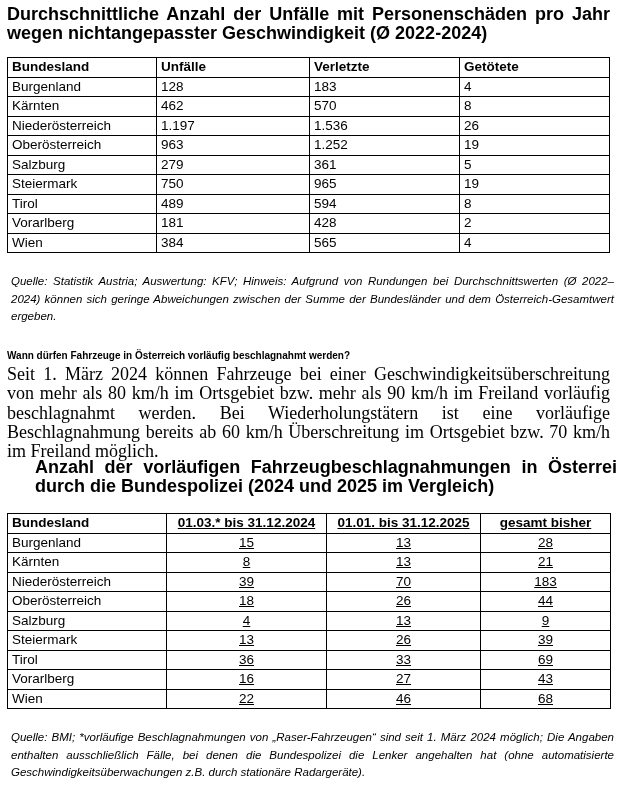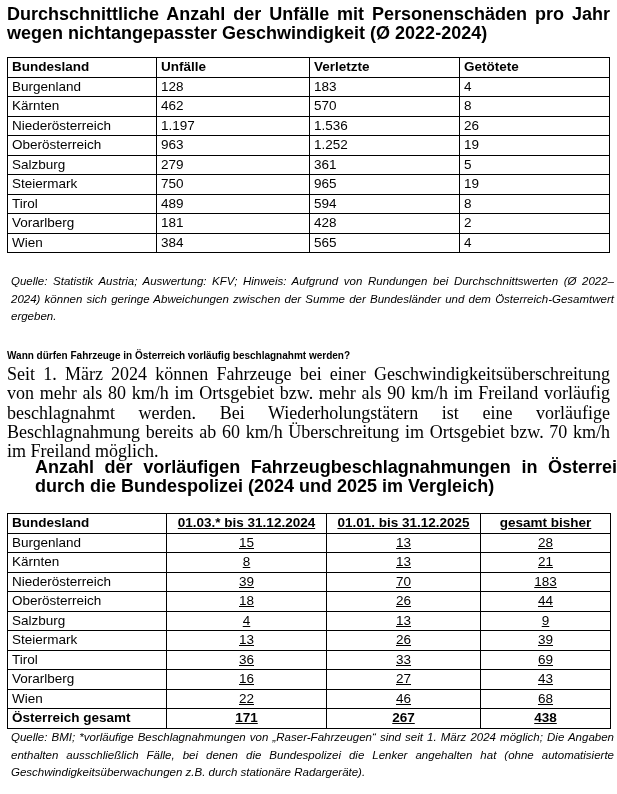--- a/index.html
+++ b/index.html
@@ -263,24 +263,18 @@
         <td class="num">16</td>
         <td class="num">27</td>
         <td class="num">43</td>
       </tr>
       <tr>
         <td>Wien</td>
         <td class="num">22</td>
         <td class="num">46</td>
         <td class="num">68</td>
       </tr>
-      <tr class="total">
-        <td>Österreich gesamt</td>
-        <td class="num">171</td>
-        <td class="num">267</td>
-        <td class="num">438</td>
-      </tr>
     </tbody>
   </table>
 
   <p class="note" id="note2">Quelle: BMI; *vorläufige Beschlagnahmungen von „Raser-Fahrzeugen“ sind seit 1. März 2024 möglich; Die Angaben enthalten ausschließlich Fälle, bei denen die Bundespolizei die Lenker angehalten hat (ohne automatisierte Geschwindigkeitsüberwachungen z.B. durch stationäre Radargeräte).</p>
 
 </div>
 
 </body></html>

